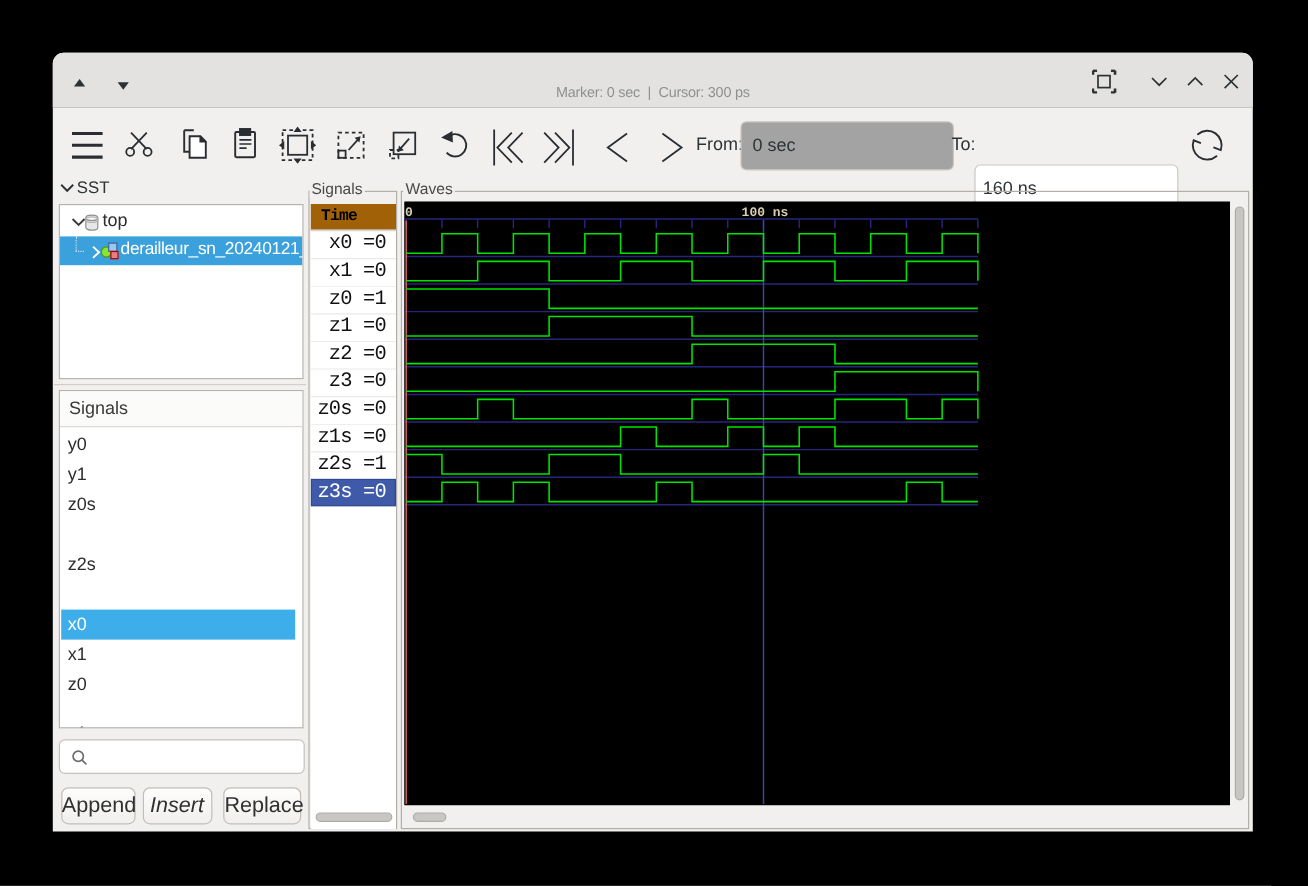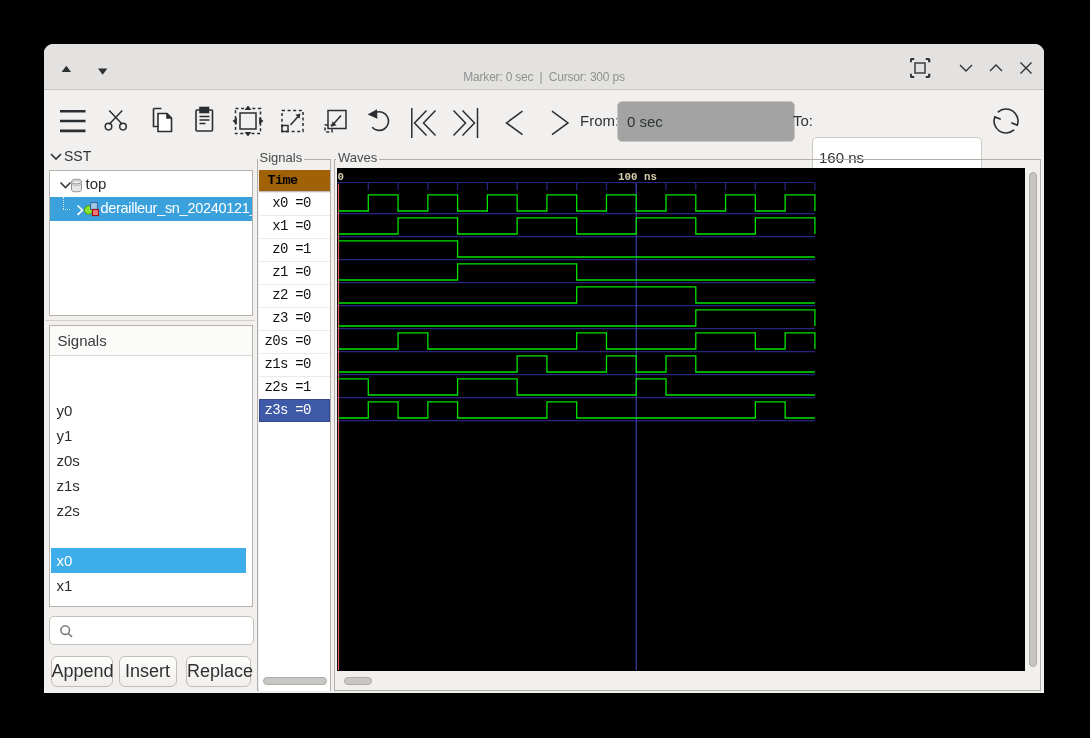--- a/index.html
+++ b/index.html
@@ -4,26 +4,26 @@
 <style>
 html,body{margin:0;padding:0;background:#000;width:1090px;height:738px;overflow:hidden;}
 *{box-sizing:border-box;}
 body{font-family:"Liberation Sans",sans-serif;}
 .win{position:absolute;left:44px;top:44px;width:1000px;height:649px;background:#f1f0ee;border-radius:9px 9px 0 0;}
 .abs{position:absolute;}
 .hb{position:absolute;left:0;top:0;width:1000px;height:46px;background:#e3e2e0;border-radius:9px 9px 0 0;border-bottom:1px solid #c8c6c3;}
 .title{position:absolute;left:0;top:8px;width:1000px;text-align:center;font-size:14px;letter-spacing:-0.45px;font-weight:bold;color:#2e3436;}
 .subtitle{position:absolute;left:0;top:26px;width:1000px;text-align:center;font-size:12px;letter-spacing:-0.2px;color:#8f918f;}
 .panelbox{position:absolute;background:#fff;border:1px solid #b8b2ac;}
-.listrow{position:absolute;left:1px;width:195px;font-size:15px;color:#2d2d2d;padding-left:6px;display:flex;align-items:center;margin-top:40px;}
+.listrow{position:absolute;left:1px;width:195px;font-size:15px;color:#2d2d2d;padding-left:6px;display:flex;align-items:center;}
 .sel-l{background:#3daee9;color:#fff;}
 .btn{position:absolute;height:31px;line-height:29px;background:linear-gradient(#fdfdfc,#f1efec);border:1px solid #c4beb7;border-radius:6px;font-size:18px;color:#303030;text-align:center;}
 .frame{position:absolute;border:1px solid #b4aea8;}
 .flabel{position:absolute;font-size:13px;color:#4a4a4a;background:#f1f0ee;padding:0 2px;}
-.nrow{position:absolute;left:214.5px;width:71.5px;height:23px;font-family:"Liberation Mono",monospace;font-size:14px;letter-spacing:-0.7px;color:#111;line-height:23px;white-space:pre;}
+.nrow{position:absolute;left:214.5px;width:71.5px;height:23px;font-family:"Liberation Mono",monospace;font-size:17px;letter-spacing:-0.7px;color:#111;line-height:23px;white-space:pre;}
 </style>
 </head>
 <body>
 <div class="win">
 
   <div class="hb"></div>
   <svg class="abs" style="left:14px;top:20px" width="100" height="12" viewBox="0 0 100 12">
     <path d="M8.3 1.8 L13 8.1 L3.6 8.1 Z" fill="#2c3133"></path>
     <path d="M40 4.5 L49.4 4.5 L44.7 10.7 Z" fill="#2c3133"></path>
   </svg>
@@ -160,36 +160,35 @@
   </div>
   <div class="abs" style="left:0.5px;top:276px;width:210px;height:1px;background:#d2cfca;"></div>
 
   <div class="panelbox" style="left:4.5px;top:281px;width:204px;height:282px;overflow:hidden;">
     <div style="position:absolute;left:0;top:0;width:202px;height:30px;background:#fbfbfa;border-bottom:1px solid #dcd8d3;font-size:15px;color:#3a3a3a;">
         <span style="position:absolute;left:8px;top:6px;">Signals</span>
       </div>
   <div class="listrow" style="top:31.8px;height:25.1px;">y0</div>
       <div class="listrow" style="top:56.879999999999995px;height:25.1px;">y1</div>
       <div class="listrow" style="top:81.96px;height:25.1px;">z0s</div>
-      <div class="listrow" style="top:107.03999999999999px;height:25.1px;">z1s</div>
       <div class="listrow" style="top:132.12px;height:25.1px;">z2s</div>
       <div class="listrow sel-l" style="top:182.28px;height:25.1px;">x0</div>
       <div class="listrow" style="top:207.36px;height:25.1px;">x1</div>
       <div class="listrow" style="top:232.44px;height:25.1px;">z0</div>
       <div class="listrow" style="top:273px;height:25.1px;">z1</div>
     </div>
 
   <div class="abs" style="left:4.5px;top:572px;width:205px;height:29px;background:#fff;border:1px solid #c6c0ba;border-radius:5px;">
     <svg style="position:absolute;left:9px;top:6.5px" width="15" height="15" viewBox="0 0 15 15">
         <circle cx="6.2" cy="6.2" r="4.3" stroke="#6d6d6d" stroke-width="1.4" fill="none"></circle>
         <path d="M9.4 9.4 L13 13" stroke="#6d6d6d" stroke-width="1.4"></path>
       </svg>
   </div>
   <div class="btn" style="left:6.5px;top:611.5px;width:62px;">Append</div>
-  <div class="btn" style="left:74.5px;top:611.5px;width:58px;">Insert</div>
+  <div class="btn" style="left:74.5px;top:611.5px;width:58px;font-style:italic;">Insert</div>
   <div class="btn" style="left:142px;top:611.5px;width:64.5px;">Replace</div>
 
   <div class="frame" style="left:212.5px;top:114.5px;width:74px;height:532.5px;"></div>
   <div class="flabel" style="left:213.5px;top:106px;">Signals</div>
   <div class="abs" style="left:214.5px;top:126px;width:71px;height:521px;background:#fff;"></div>
   <div class="abs" style="left:214.5px;top:126px;width:71px;height:21.5px;background:#a16207;border-bottom:1px solid #bdbab7;font-family:'Liberation Mono',monospace;font-weight:bold;font-size:13.5px;letter-spacing:-0.6px;color:#000;line-height:21px;padding-left:9px;">Time</div>
   <div id="nrows">
       <div class="nrow" style="top:147.5px;box-shadow:inset 0 1px 0 #eceae7;"><span style="padding-left:6px;"> x0 =0</span></div>
       <div class="nrow" style="top:170.5px;box-shadow:inset 0 1px 0 #eceae7;"><span style="padding-left:6px;"> x1 =0</span></div>
       <div class="nrow" style="top:193.5px;box-shadow:inset 0 1px 0 #eceae7;"><span style="padding-left:6px;"> z0 =1</span></div>

